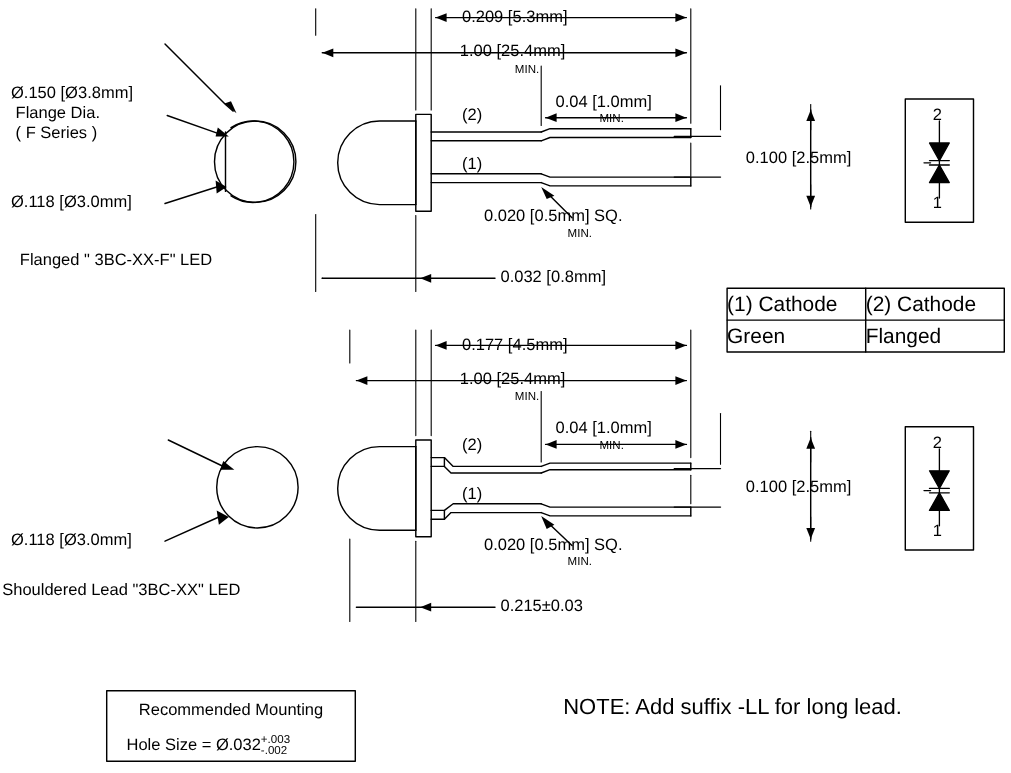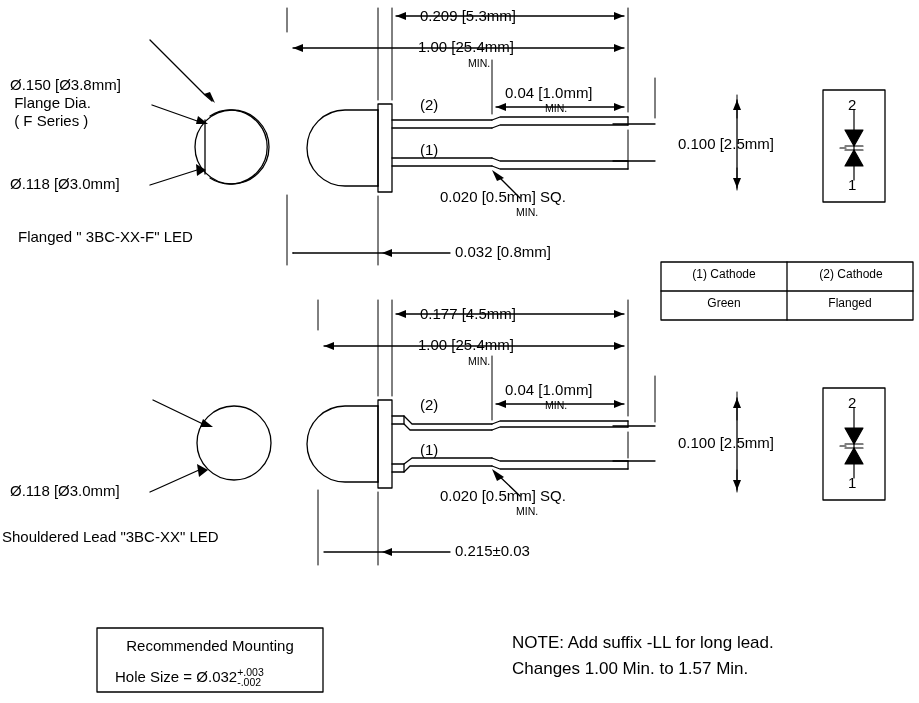--- a/index.html
+++ b/index.html
@@ -27,21 +27,21 @@
     font-size: 15px;
     line-height: 18px;
     color: #000;
     white-space: pre;
   }
   .lbl.small {
     font-size: 10.5px;
     line-height: 12px;
   }
   .lbl.big {
-    font-size: 17px;
+    font-size: 20px;
     line-height: 22px;
   }
   .lbl.ctr {
     text-align: center;
   }
   .frac {
     display: inline-block;
     vertical-align: middle;
     font-size: 10.5px;
     line-height: 10px;
@@ -49,22 +49,22 @@
     position: relative;
     top: -1px;
   }
   .frac span { display: block; }
   svg {
     position: absolute;
     left: 0; top: 0;
   }
   .tbl-cell {
     position: absolute;
-    font-size: 12px;
-    text-align: center;
+    font-size: 19px;
+    text-align: left;
     white-space: pre;
   }
 </style>
 </head>
 <body>
 
 <div class="stage">
 
   <svg width="919" height="703" viewBox="0 0 919 703">
     <g stroke="#000" fill="none" stroke-width="1.3" stroke-linecap="round" stroke-linejoin="round">
@@ -264,15 +264,14 @@
   <div class="lbl" style="left:420px; top:396px;">(2)</div>
   <div class="lbl" style="left:420px; top:441px;">(1)</div>
 
   <div class="lbl" style="left:848px; top:394px;">2</div>
   <div class="lbl" style="left:848px; top:474px;">1</div>
 
   <div class="lbl ctr" style="left:97px; top:637px; width:226px;">Recommended Mounting</div>
   <div class="lbl" style="left:115px; top:668px;"><span>Hole Size = Ø.032</span><span class="frac"><span>+.003</span><span>-.002</span></span></div>
 
   <div class="lbl big" style="left:512px; top:632px;">NOTE: Add suffix -LL for long lead.</div>
-  <div class="lbl big" style="left:512px; top:658px;">Changes 1.00 Min. to 1.57 Min.</div>
 
 </div>
 
 </body></html>

